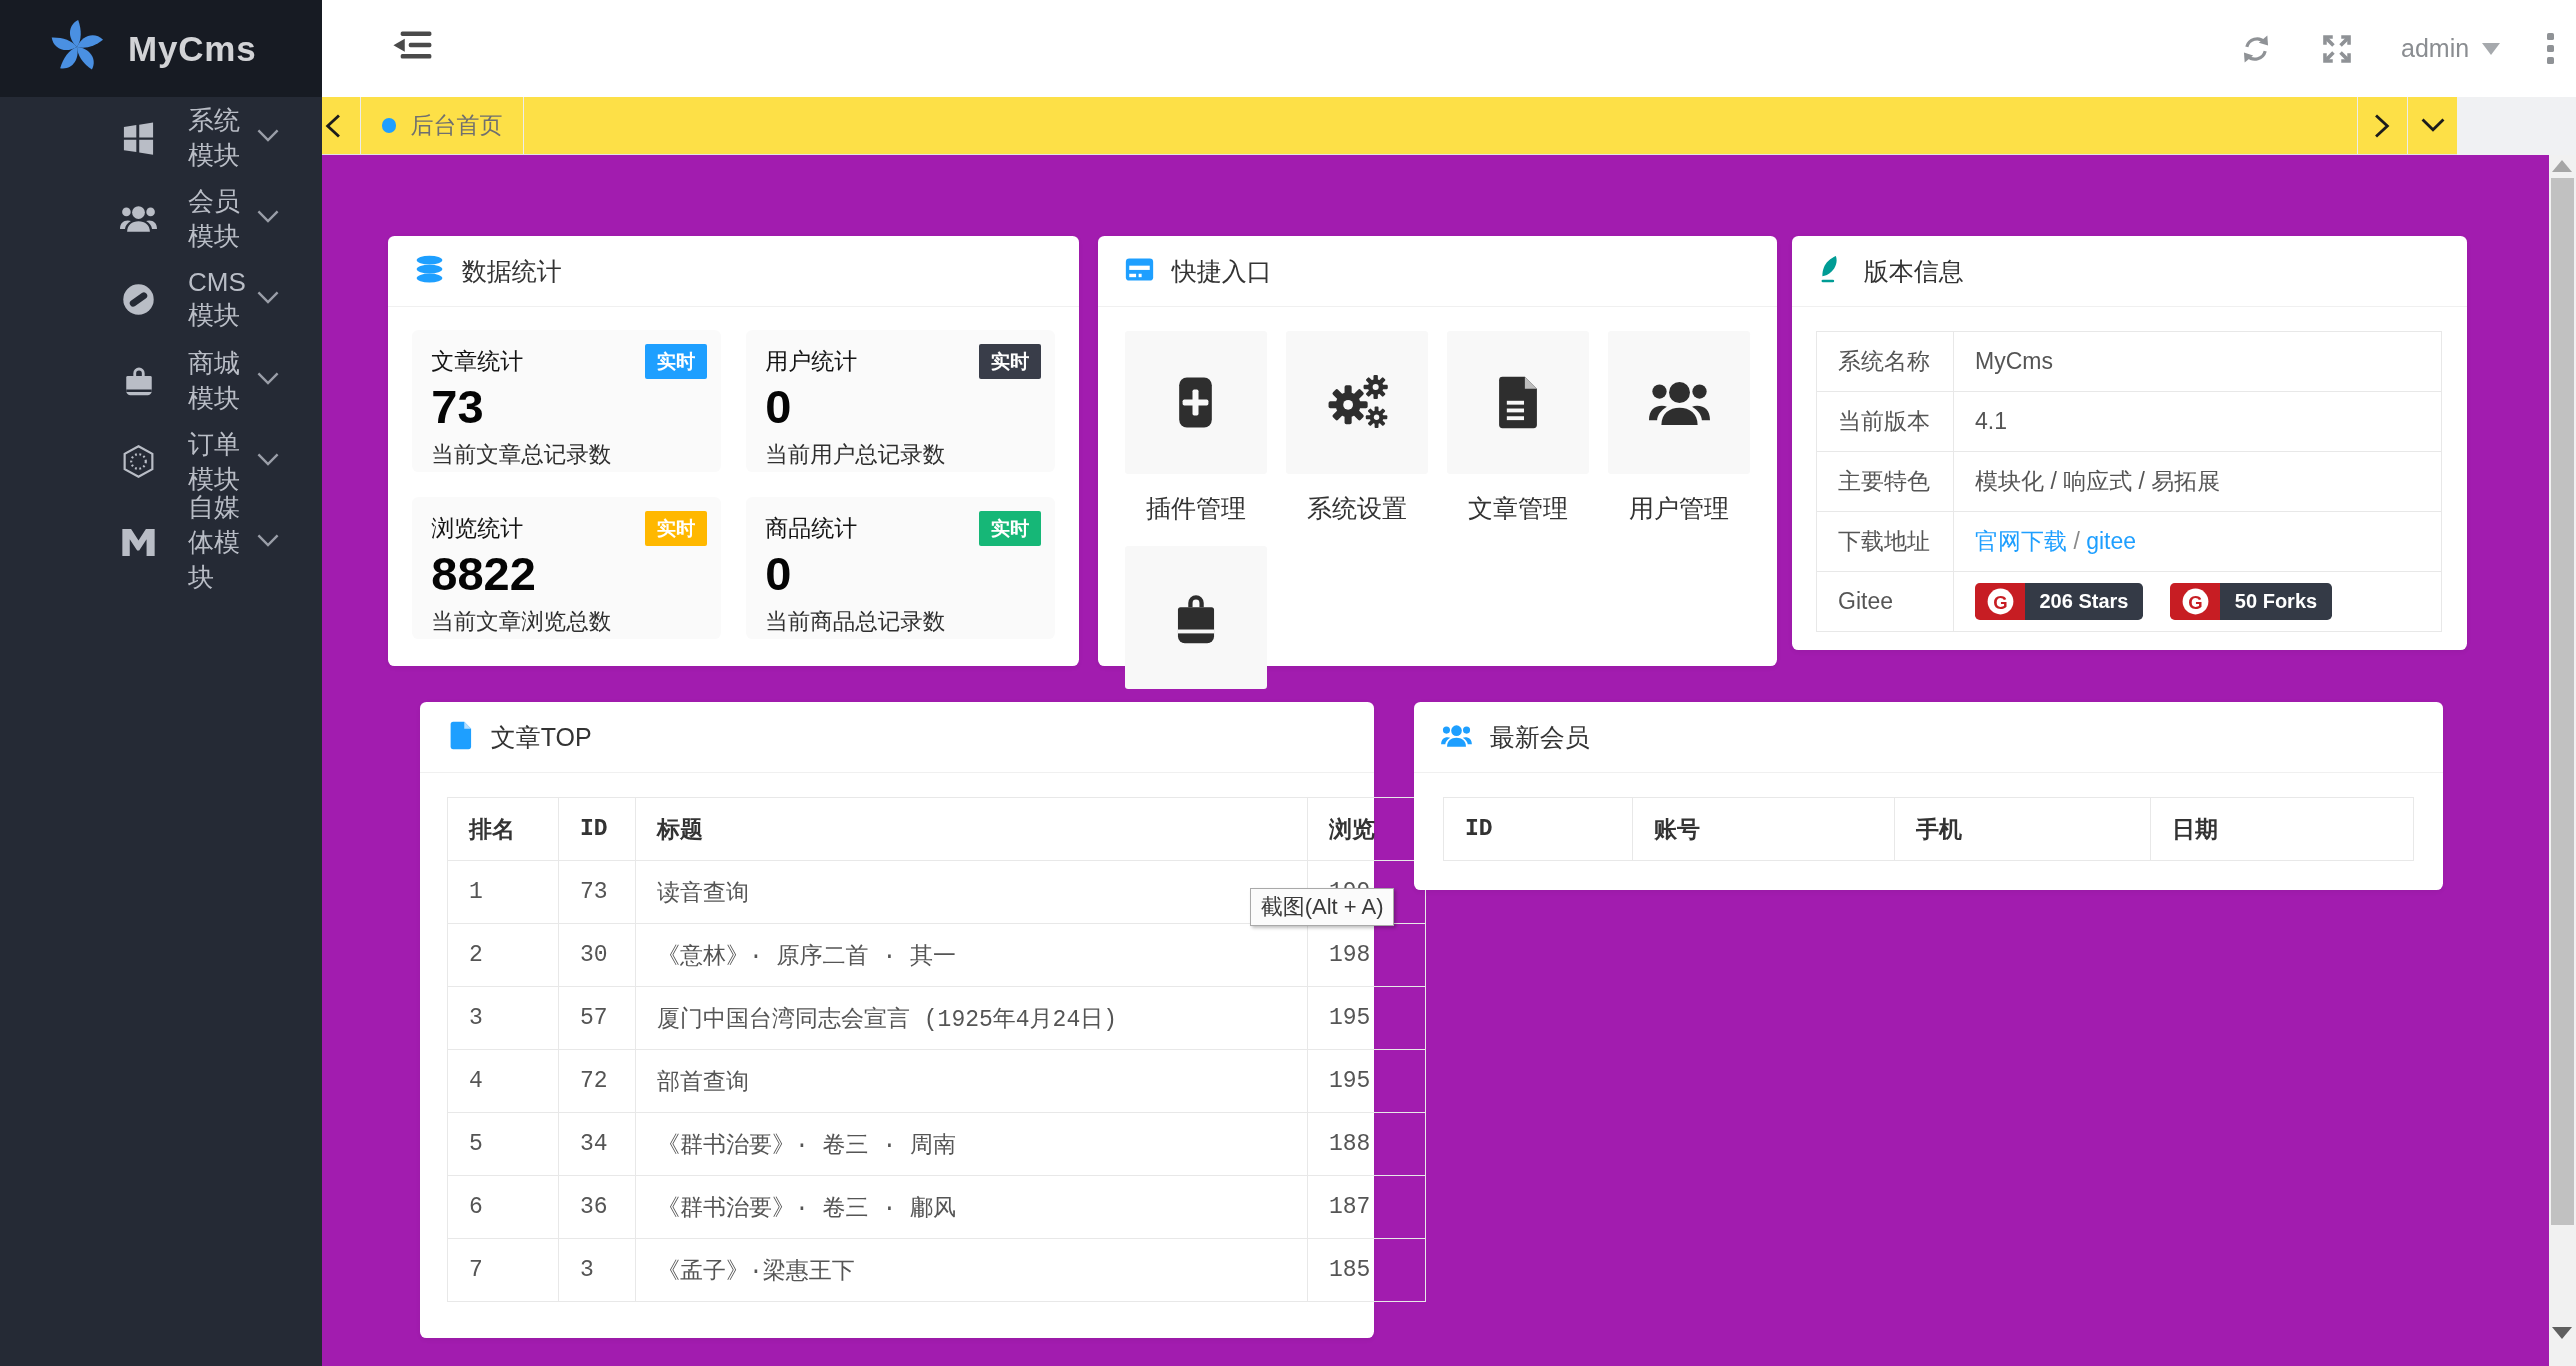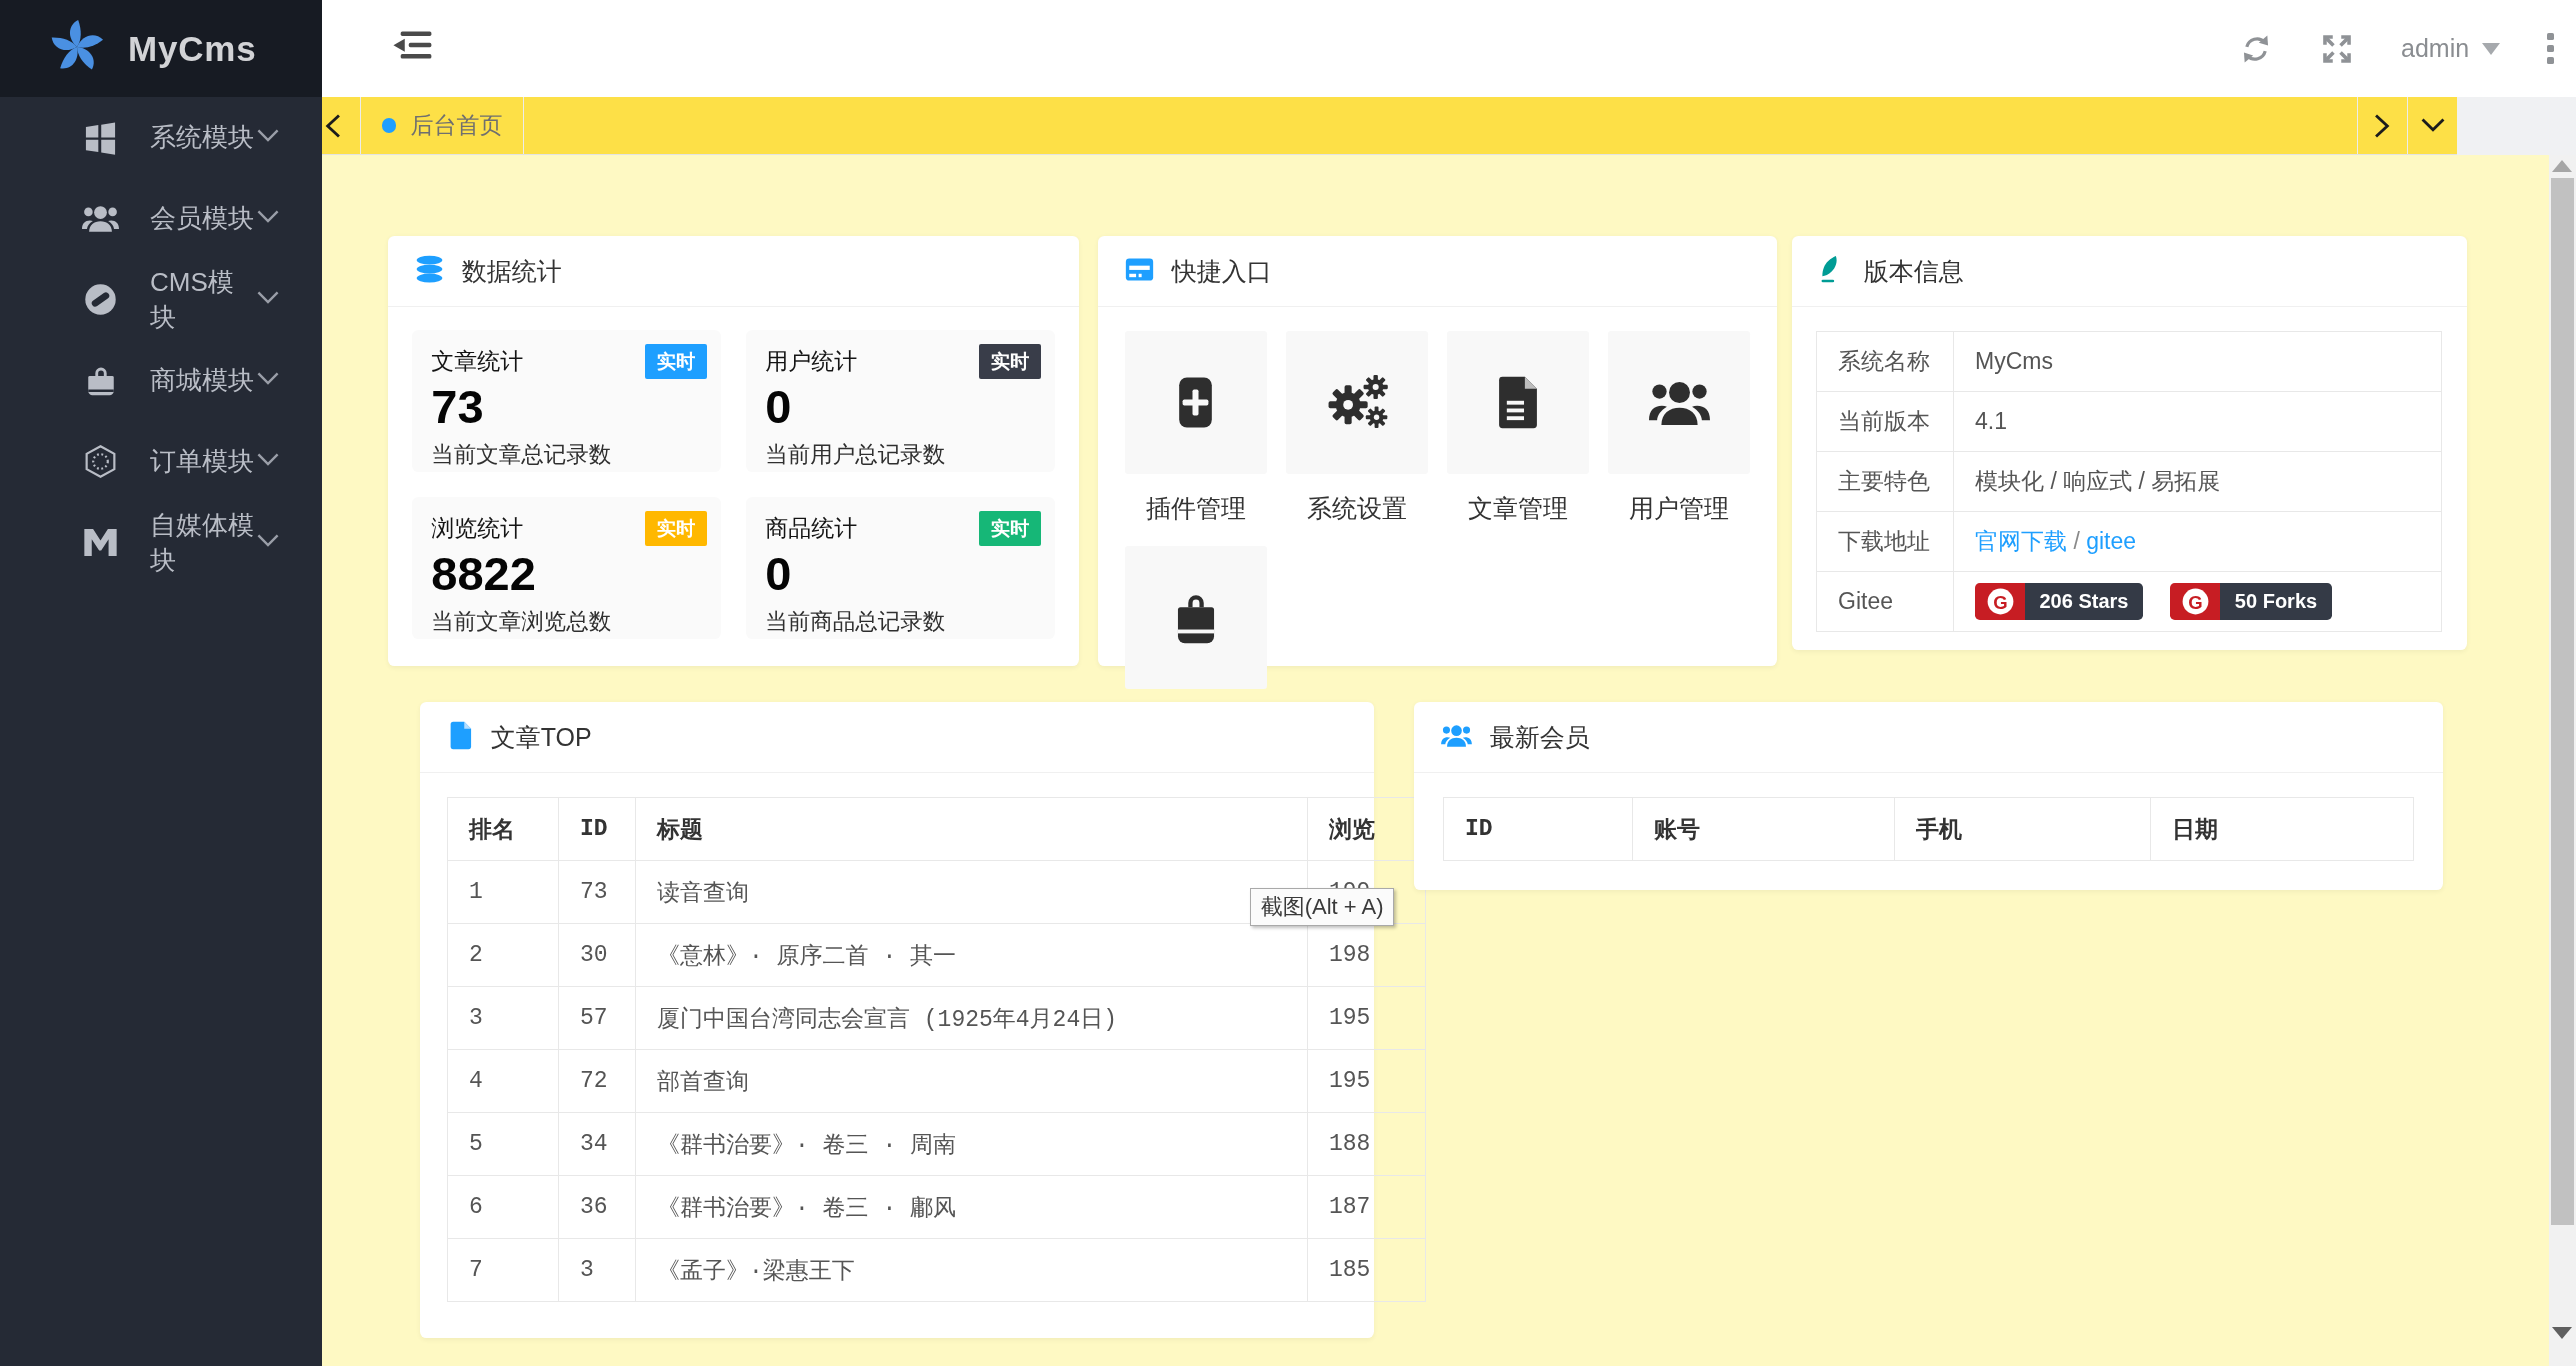--- a/index.html
+++ b/index.html
@@ -3,21 +3,21 @@
 <meta charset="utf-8">
 <style>
   * { margin:0; padding:0; box-sizing:border-box; }
   html,body { width:2576px; height:1367px; overflow:hidden;
     font-family:"Liberation Sans","DejaVu Sans",sans-serif; background:#f0f1f3; }
 
   
   .sidebar { position:absolute; left:0; top:0; width:322px; height:1367px; background:#252a35; z-index:5; }
   .logo { height:97px; background:#171b23; display:flex; align-items:center; padding-left:47px; gap:21px; }
   .logo-title { color:#d2d3d6; font-size:35px; font-weight:bold; letter-spacing:0.8px; }
-  .menu-item { height:81px; display:flex; align-items:center; padding:0 42px 0 82px; cursor:pointer; }
+  .menu-item { height:81px; display:flex; align-items:center; padding:0 42px 0 120px; cursor:pointer; }
   .mi-icon { width:37px; height:37px; flex:0 0 37px; display:flex; align-items:center; justify-content:center; }
   .mi-label { color:#b9bdc6; font-size:26px; margin-left:31px; }
   .mi-chev { margin-left:auto; }
 
   
   .header { position:absolute; left:322px; top:0; width:2254px; height:97px; background:#fff; }
   .hamburger { position:absolute; left:69px; top:29px; width:42px; height:35px; cursor:pointer; }
   .header-right { position:absolute; right:22.5px; top:0; height:97px; display:flex; align-items:center; gap:47px; }
   .h-btn { display:flex; align-items:center; cursor:pointer; }
   .admin-wrap { display:flex; align-items:center; gap:13px; color:#8a8d91; font-size:25px; cursor:pointer; }
@@ -30,21 +30,21 @@
     border-bottom:0.8px solid #e3e3e3; display:flex; }
   .tab-cell { height:100%; display:flex; align-items:center; justify-content:center; cursor:pointer; }
   .tab-arrow-left { width:56px; border-right:0.8px solid #ececec; }
   .tab-active { width:163px; border-right:0.8px solid #ececec; gap:14.5px; }
   .tab-dot { width:14.5px; height:14.5px; border-radius:50%; background:#1E9FFF; }
   .tab-label { font-size:23px; color:#6f6f6f; }
   .tab-spacer { flex:1; }
   .tab-arrow-right { width:50px; border-left:0.8px solid #ececec; }
 
   
-  .content { position:absolute; left:322px; top:155px; width:2254px; height:1212px; background:#fef9c3; }
+  .content { position:absolute; left:322px; top:155px; width:2254px; height:1212px; background:#a21caf; }
   .card { position:absolute; background:#fff; border-radius:6.4px; box-shadow:0 1.6px 4.8px rgba(0,0,0,.05); }
   .card-head { height:71px; display:flex; align-items:center; gap:17.7px; padding:0 27px; border-bottom:0.8px solid #f0f0f0; }
   .card-title { font-size:25px; color:#333; }
 
   .card-stats    { left:66px;   top:81px; width:691px;  height:430px; }
   .card-shortcut { left:776px;  top:81px; width:679px;  height:430px; }
   .card-version  { left:1470px; top:81px; width:675px;  height:414px; }
   .card-articles { left:66px;   top:547px; width:954px; height:636px;margin-left:32px; }
   .card-members  { left:1092px; top:547px; width:1029px; height:188px; }
 

